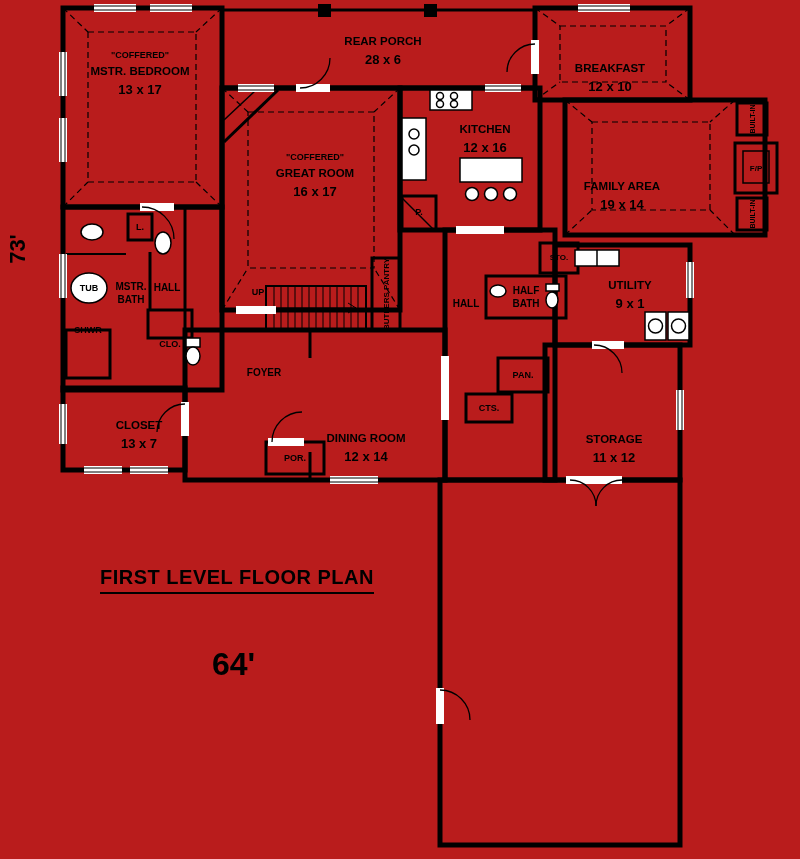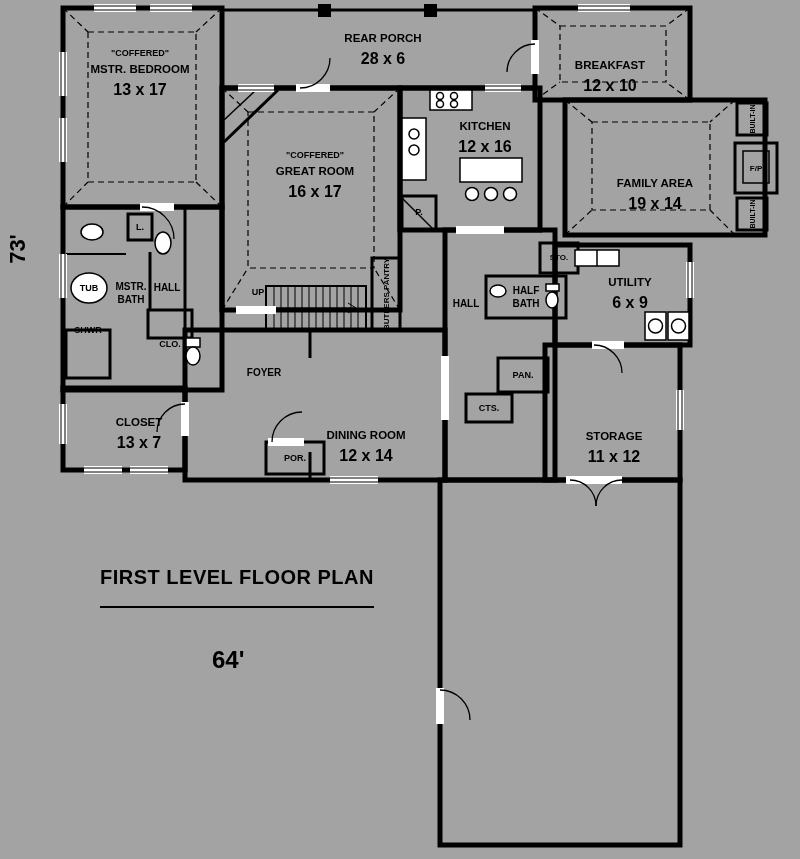--- a/index.html
+++ b/index.html
@@ -1,30 +1,30 @@
 <!DOCTYPE html>
 <html><head>
 <meta charset="utf-8">
 <style>
   *{margin:0;padding:0;box-sizing:border-box;}
   body{background:#fff;font-family:"Liberation Sans",sans-serif;}
-  .canvas{position:relative;width:800px;height:859px;background:#a3a3a3;overflow:hidden;}
+  .canvas{position:relative;width:800px;height:859px;background:#b91c1c;overflow:hidden;}
   .canvas svg{position:absolute;left:0;top:0;}
   .room-label{position:absolute;transform:translate(-50%,-50%);text-align:center;font-weight:bold;color:#000;line-height:1.5;white-space:nowrap;}
   .room-label .note{display:block;font-size:9px;}
   .room-label .name{display:block;font-size:11.5px;}
-  .room-label .size{display:block;font-size:16px;}
+  .room-label .size{display:block;font-size:13px;}
   .tag{position:absolute;transform:translate(-50%,-50%);font-weight:bold;font-size:9px;color:#000;white-space:nowrap;text-align:center;}
   .tag.t10{font-size:10px;}
   .tag.t8{font-size:8px;}
   .tag.t7{font-size:7px;}
   .tag.wrap{white-space:normal;line-height:1.25;}
   .tag.vert{transform:translate(-50%,-50%) rotate(-90deg);}
-  .plan-title{position:absolute;font-weight:bold;font-size:20px;letter-spacing:0.5px;color:#000;border-bottom:2.5px solid #000;padding-bottom:17px;white-space:nowrap;}
-  .dim-h{position:absolute;font-weight:bold;font-size:24px;color:#000;text-align:right;}
+  .plan-title{position:absolute;font-weight:bold;font-size:20px;letter-spacing:0.5px;color:#000;border-bottom:2.5px solid #000;padding-bottom:3px;white-space:nowrap;}
+  .dim-h{position:absolute;font-weight:bold;font-size:32px;color:#000;text-align:right;}
   .dim-v{position:absolute;font-weight:bold;font-size:22px;color:#000;width:48px;text-align:center;transform:rotate(-90deg);}
   .copyright{position:absolute;font-size:17px;color:#000;}
 </style>
 </head>
 <body>
 
 <div class="canvas">
 
   <svg width="800" height="859" viewBox="0 0 800 859">
 
@@ -242,28 +242,28 @@
     <span class="name">KITCHEN</span>
     <span class="size">12 x 16</span>
   </div>
 
   <div class="room-label" style="left:315px;top:176px">
     <span class="note">"COFFERED"</span>
     <span class="name">GREAT ROOM</span>
     <span class="size">16 x 17</span>
   </div>
 
-  <div class="room-label" style="left:655px;top:196px">
+  <div class="room-label" style="left:622px;top:196px">
     <span class="name">FAMILY AREA</span>
     <span class="size">19 x 14</span>
   </div>
 
   <div class="room-label" style="left:630px;top:295px">
     <span class="name">UTILITY</span>
-    <span class="size">6 x 9</span>
+    <span class="size">9 x 1</span>
   </div>
 
   <div class="room-label" style="left:139px;top:435px">
     <span class="name">CLOSET</span>
     <span class="size">13 x 7</span>
   </div>
 
   <div class="room-label" style="left:366px;top:448px">
     <span class="name">DINING ROOM</span>
     <span class="size">12 x 14</span>

